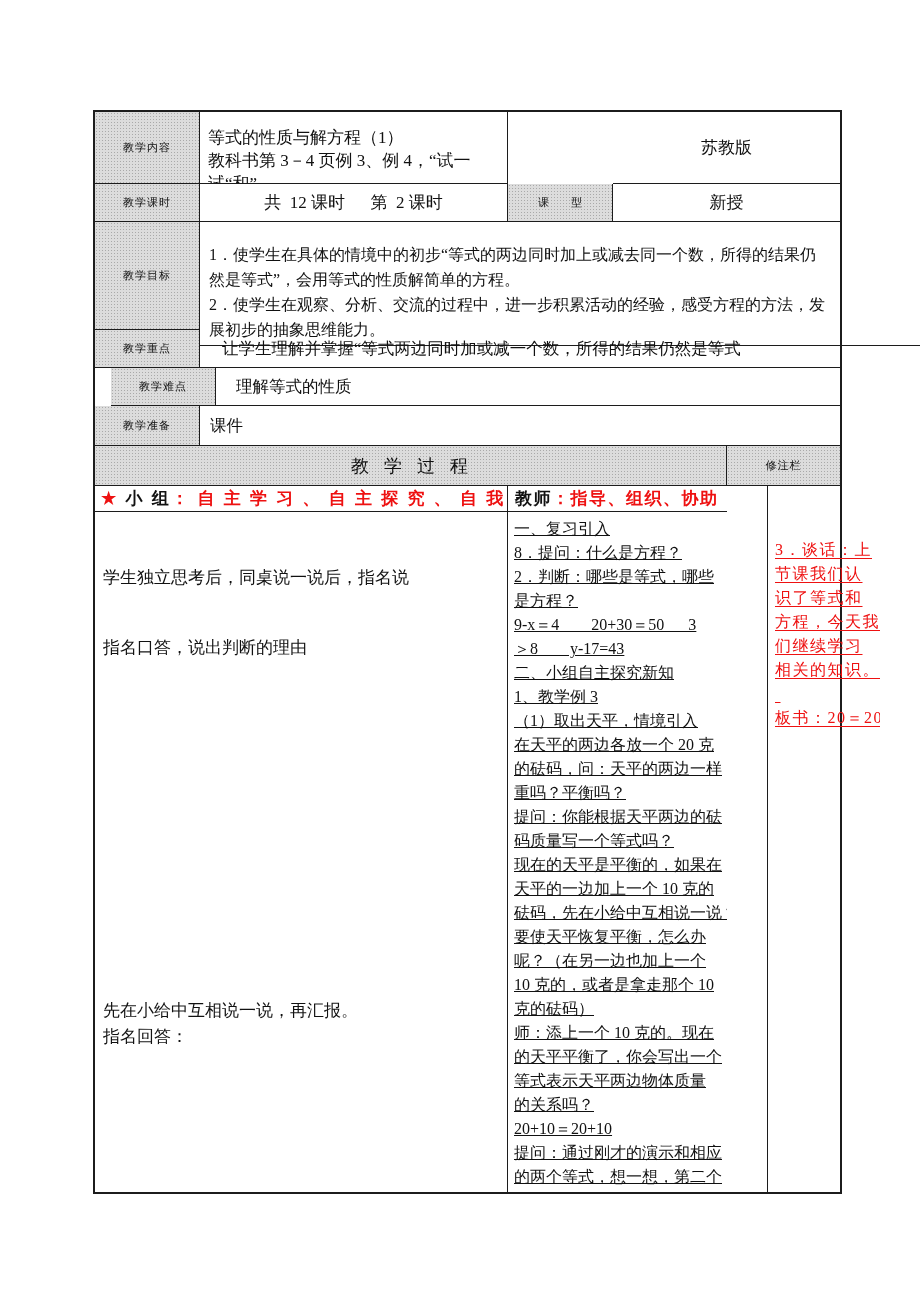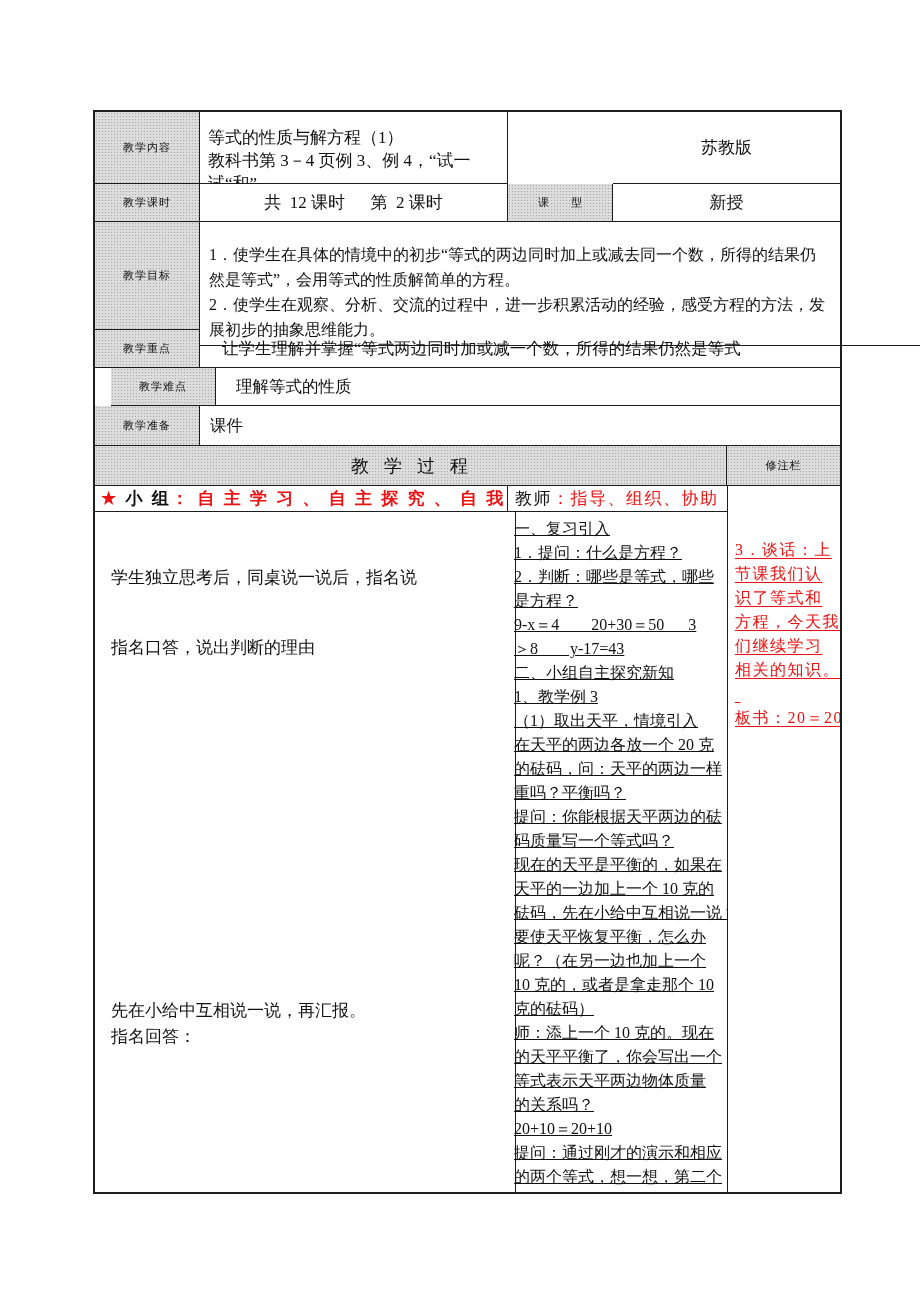--- a/index.html
+++ b/index.html
@@ -19,31 +19,31 @@
     background-image:radial-gradient(#a9a9a9 0.6px, transparent 0.7px);
     background-size:3px 3px;
   }
   .lbl{display:flex;align-items:center;justify-content:center;font-size:11px;letter-spacing:1px;}
   .ctr{display:flex;align-items:center;justify-content:center;font-size:17px;}
   .vtop{padding:5px 8px;font-size:17px;line-height:24px;}
   .goal{padding:4px 9px;font-size:16px;line-height:25px;}
   .oneline{display:flex;align-items:center;padding-left:10px;font-size:16.5px;}
   .proc-title{display:flex;align-items:center;justify-content:center;font-size:18px;letter-spacing:2px;}
   .group-row{display:flex;align-items:center;padding-left:6px;font-size:17px;font-weight:bold;letter-spacing:2.5px;white-space:pre;}
-  .teacher-row{display:flex;align-items:center;padding-left:7px;font-size:17px;font-weight:normal;letter-spacing:1.5px;white-space:pre;}
+  .teacher-row{display:flex;align-items:center;padding-left:7px;font-size:17px;font-weight:bold;letter-spacing:1.5px;white-space:pre;}
   .red{color:#ee1111;}
   .body-left{font-size:17px;}
   .body-left .ln{position:absolute;left:8px;white-space:pre;}
   .ll1{top:54px;}
   .ll2{top:124px;}
   .ll3{top:487px;}
   .ll4{top:513px;}
   .body-mid{padding:5px 2px 0 6px;font-size:16px;}
   .body-mid .line{line-height:24px;white-space:pre;text-decoration:underline;}
-  .note-cell{padding:52px 2px 0 7px;font-size:16px;}
+  .note-cell{padding:52px 2px 0 7px;font-size:16px;margin-left:40px;}
   .note-cell .line{
     line-height:24px;white-space:pre;color:#ee1111;
     text-decoration:underline;text-underline-offset:3px;letter-spacing:1.5px;
   }
 </style>
 </head>
 <body>
 
 <div class="sheet">
   <div class="tbl">
@@ -81,30 +81,30 @@
     <div class="cell gray proc-title br bb" style="left:0;top:334px;width:632px;height:40px;white-space:pre;">教  学  过  程</div>
     <div class="cell gray lbl bb" style="left:632px;top:334px;width:113px;height:40px;">修注栏</div>
 
     <div class="cell group-row br bb" style="left:0;top:374px;width:413px;height:26px;">
       <span class="red">★ </span><span>小 组</span><span class="red">： 自 主 学 习 、 自 主 探 究 、 自 我 展 示</span>
     </div>
     <div class="cell teacher-row bb" style="left:413px;top:374px;width:219px;height:26px;">
       <span>教师</span><span class="red">：指导、组织、协助</span>
     </div>
 
-    <div class="cell body-left br" style="left:0;top:400px;width:413px;height:680px;margin-left:8px;">
+    <div class="cell body-left br" style="left:0;top:400px;width:413px;height:680px;">
       <div class="ln ll1">学生独立思考后，同桌说一说后，指名说</div>
       <div class="ln ll2">指名口答，说出判断的理由</div>
       <div class="ln ll3">先在小给中互相说一说，再汇报。</div>
       <div class="ln ll4">指名回答：</div>
     </div>
 
     <div class="cell body-mid" style="left:413px;top:400px;width:219px;height:680px;">
         <div class="line">一、复习引入</div>
-        <div class="line">1．提问：什么是方程？</div>
+        <div class="line">8．提问：什么是方程？</div>
         <div class="line">2．判断：哪些是等式，哪些</div>
         <div class="line">是方程？</div>
         <div class="line">9-x＝4        20+30＝50      3</div>
         <div class="line">＞8        y-17=43</div>
         <div class="line">二、小组自主探究新知</div>
         <div class="line">1、教学例 3</div>
         <div class="line">（1）取出天平，情境引入</div>
         <div class="line">在天平的两边各放一个 20 克</div>
         <div class="line">的砝码，问：天平的两边一样</div>
         <div class="line">重吗？平衡吗？</div>

